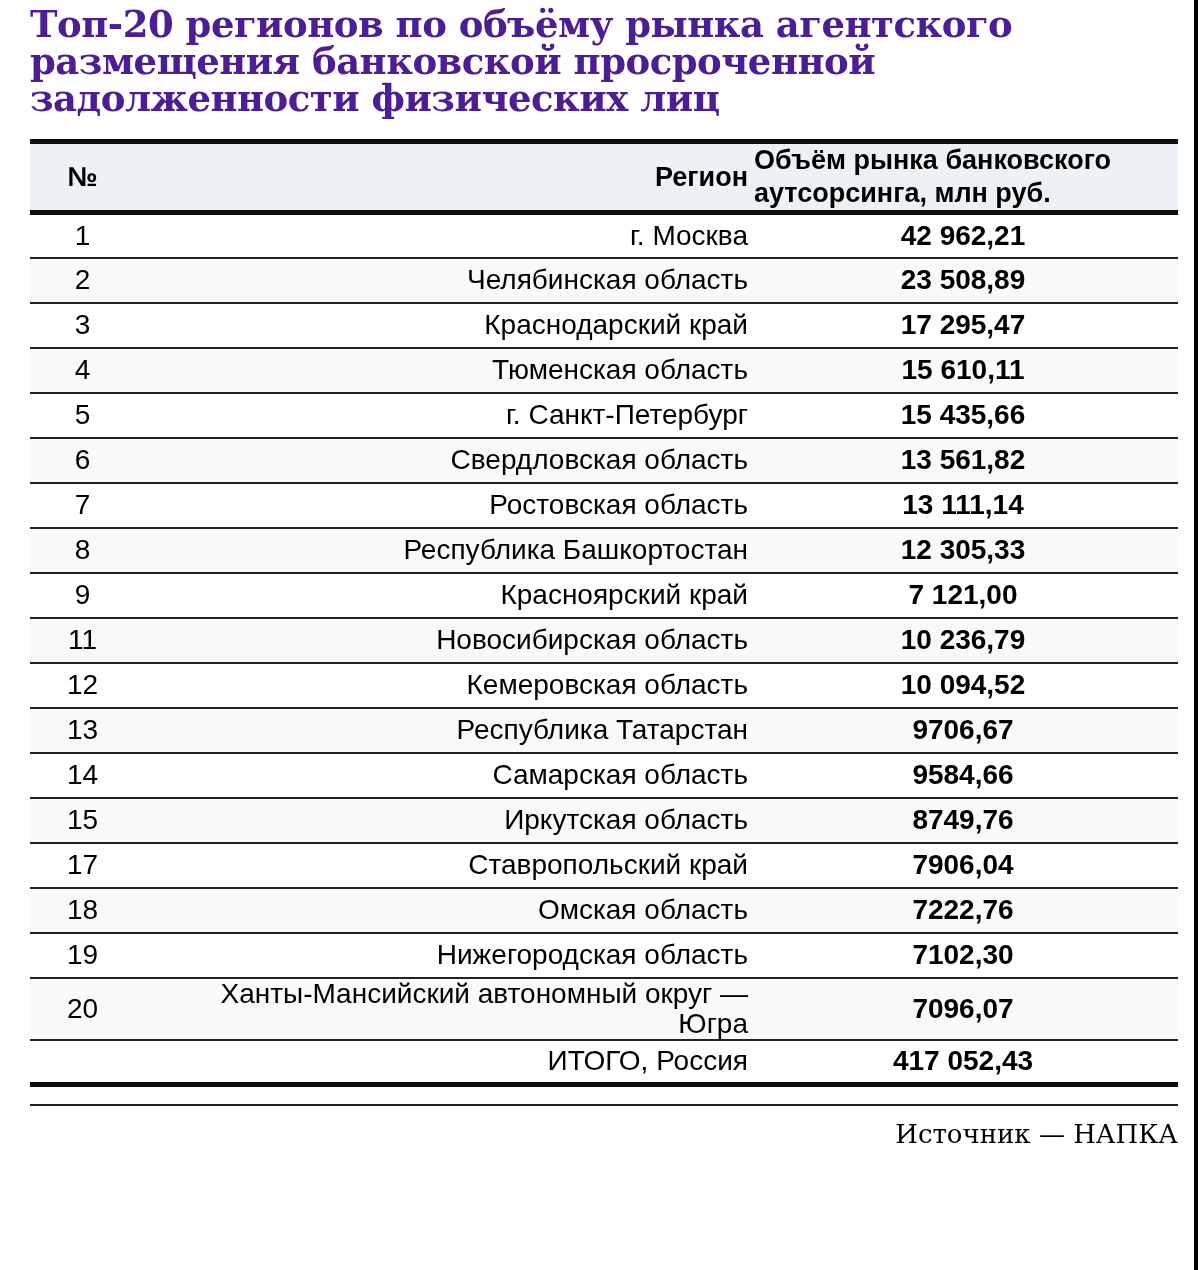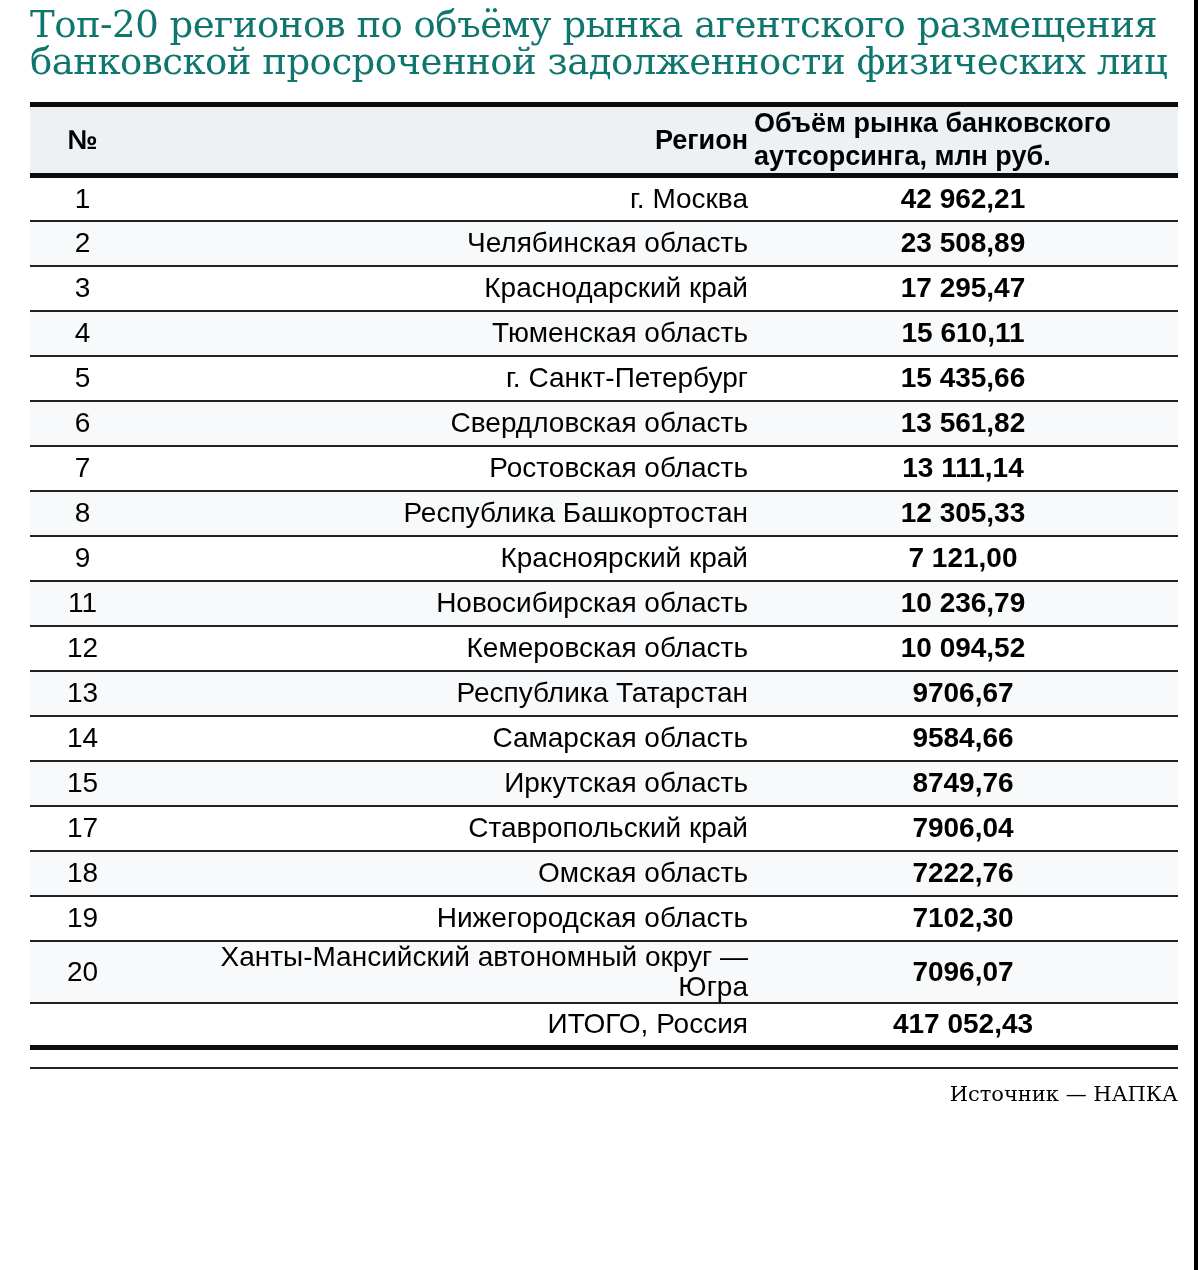--- a/index.html
+++ b/index.html
@@ -13,22 +13,22 @@
   html,body{background:#ffffff;}
   body{
     width:1200px;height:1270px;position:relative;overflow:hidden;
     font-family:"Liberation Sans", sans-serif;color:var(--text);
   }
   .page-right-border{
     position:absolute;top:0;right:2px;width:4px;height:1270px;background:#000;
   }
   .title{
     margin:6px 30px 0 30px;width:1150px;
-    font-family:"DejaVu Serif", serif;font-weight:normal;
-    font-size:37px;line-height:1.0;letter-spacing:-0.5px;color:#0f766e;
+    font-family:"DejaVu Serif", serif;font-weight:bold;
+    font-size:37px;line-height:1.0;letter-spacing:-0.5px;color:#4c1d95;
   }
   table.data{
     margin:22px 0 0 30px;width:1148px;
     border-collapse:collapse;table-layout:fixed;
     border-top:5px solid var(--line-thick);
   }
   col.c-num{width:105px;}
   col.c-value{width:430px;}
   thead th{
     background:var(--header-bg);
@@ -48,21 +48,21 @@
   tbody td.num{text-align:center;}
   tbody td.region{text-align:right;padding-left:13px;}
   tbody td.value{text-align:center;font-weight:bold;}
   tbody tr:last-child td{border-bottom:5px solid var(--line-thick);}
   .footer-rule{
     margin:17px 0 0 30px;width:1148px;height:0;
     border-top:2px solid var(--line-thin);
   }
   .source{
     margin:13px 0 0 30px;width:1148px;text-align:right;
-    font-family:"DejaVu Serif", serif;font-size:21px;color:#000;
+    font-family:"DejaVu Serif", serif;font-size:26px;color:#000;
   }
 </style>
 </head>
 <body>
 
 <div class="page-right-border"></div>
 
 <h1 class="title">Топ-20 регионов по объёму рынка агентского размещения банковской просроченной задолженности физических лиц</h1>
 
 <table class="data">

